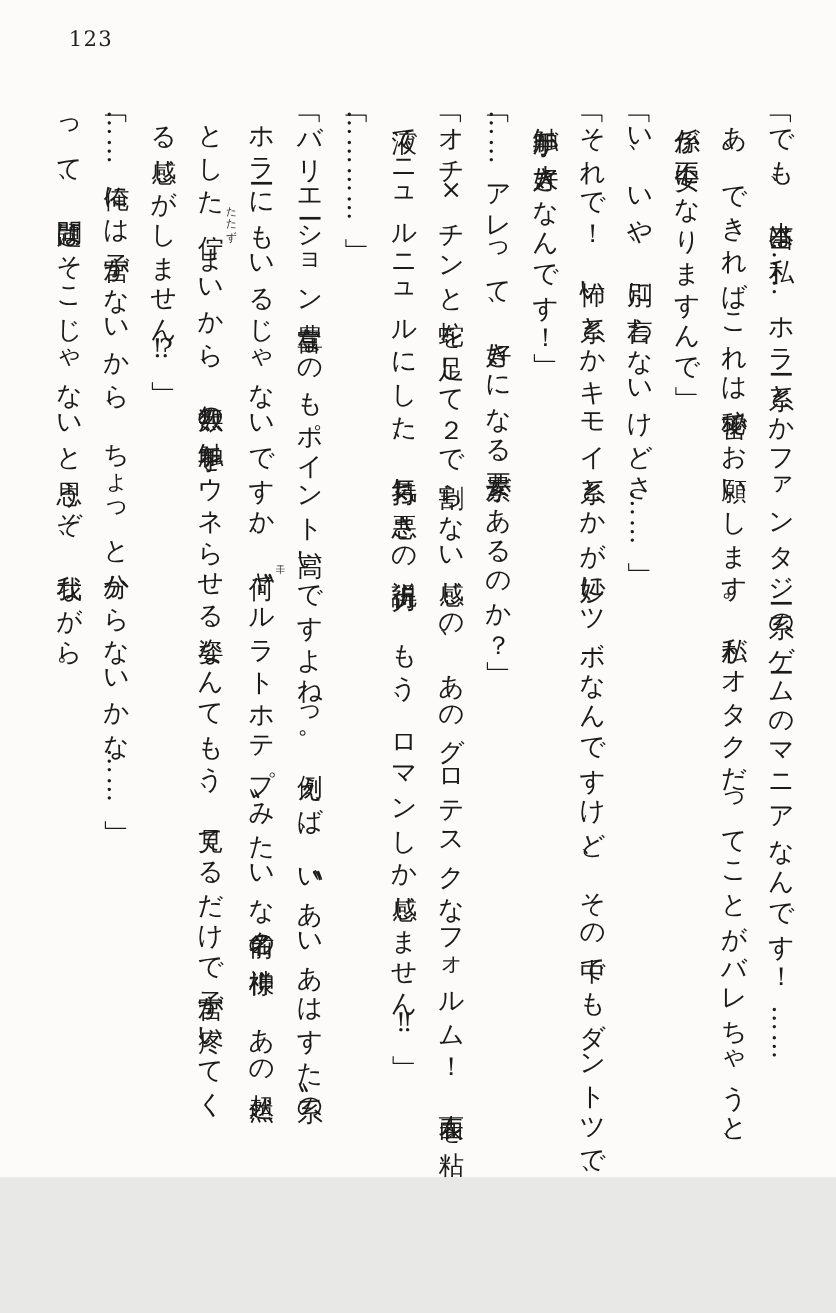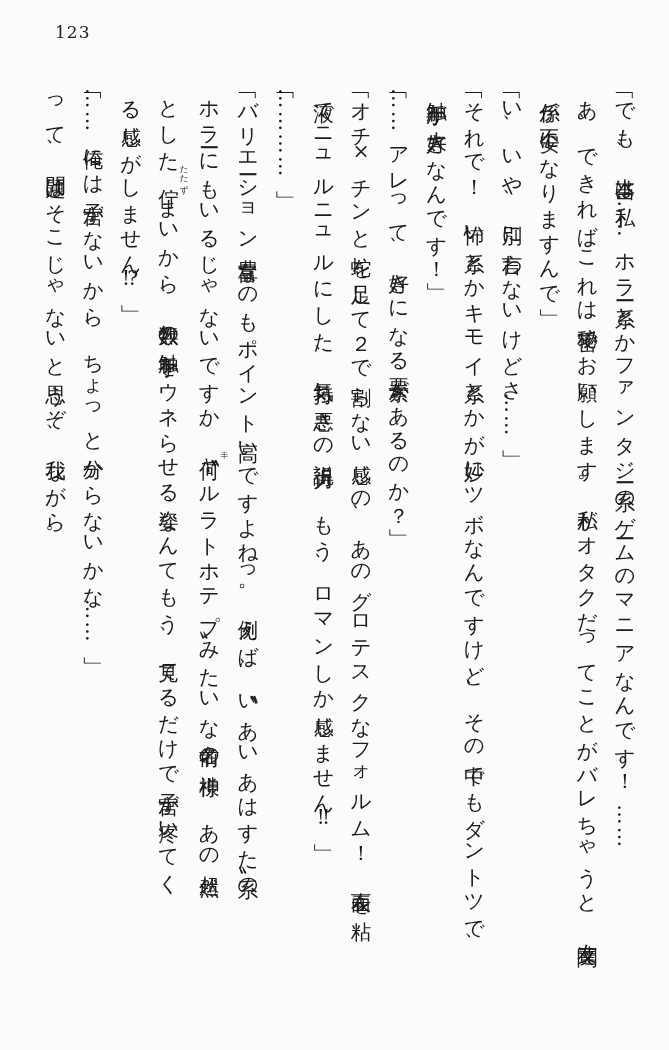--- a/index.html
+++ b/index.html
@@ -3,21 +3,21 @@
 <meta charset="utf-8">
 <style>
   html, body {
     margin: 0;
     padding: 0;
     background: #e8e8e6;
   }
   .page {
     position: relative;
     width: 669px;
-    height: 1050px;
+    height: 942px;
     background: #fcfbf9;
     overflow: hidden;
     font-family: "DejaVu Serif", "Liberation Serif", serif;
     color: #1c1c1c;
   }
   .page-number {
     position: absolute;
     top: 22px;
     left: 55px;
     font-size: 17px;

